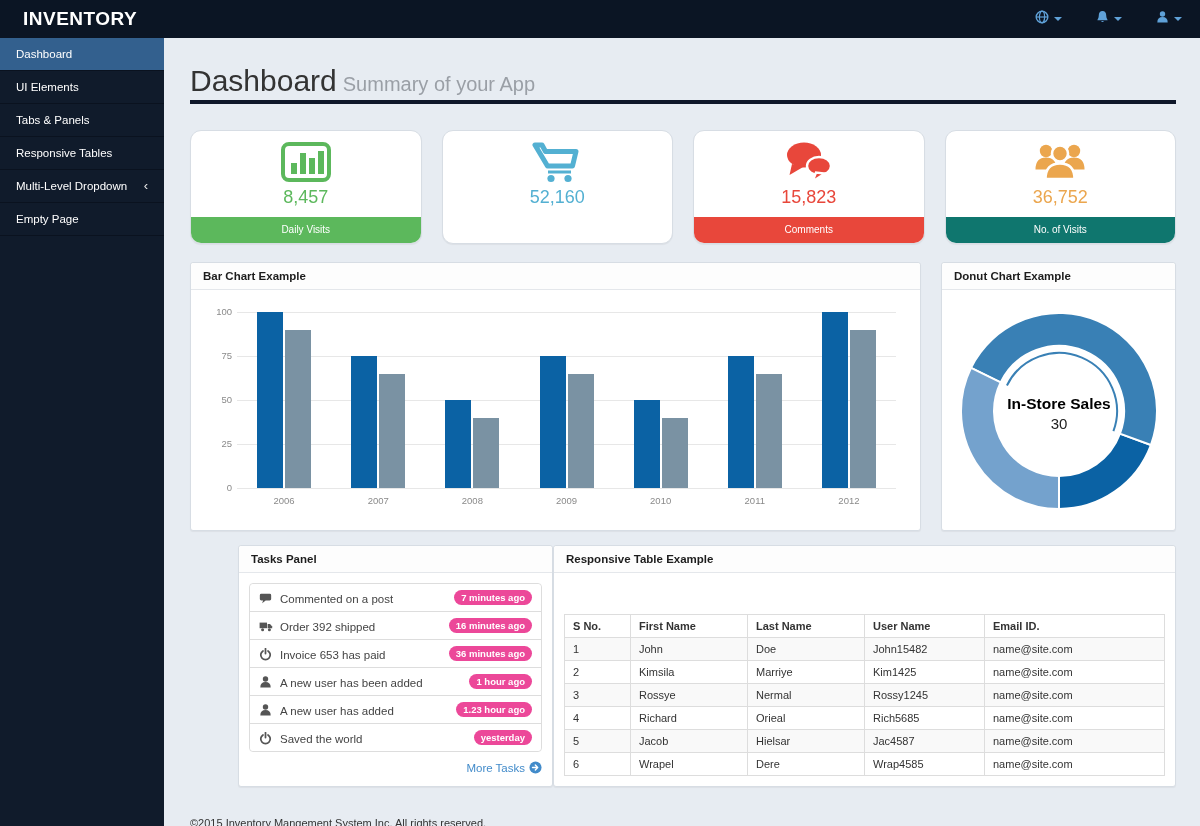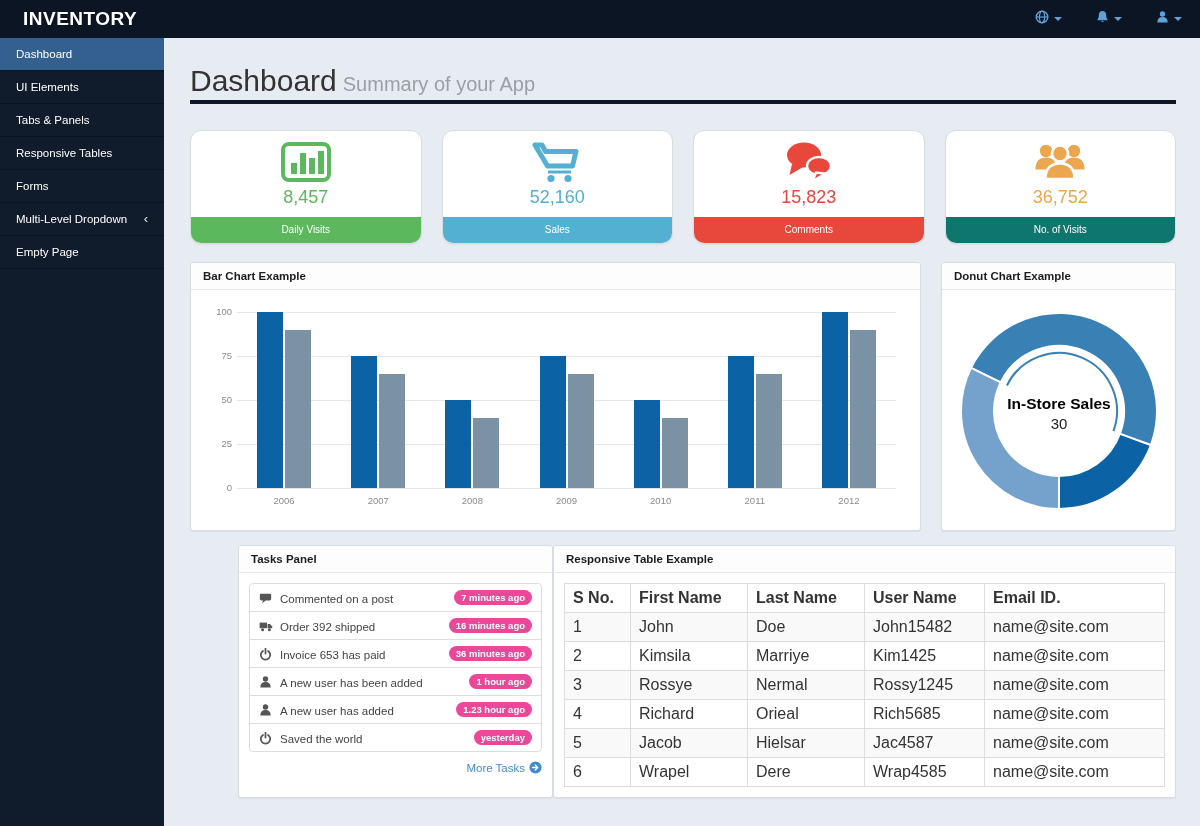--- a/index.html
+++ b/index.html
@@ -61,21 +61,21 @@
   .task-item:first-child { border-top: none; border-radius: 4px 4px 0 0; }
   .task-item:last-child { border-radius: 0 0 4px 4px; }
   .task-icon { width: 15px; margin-right: 6px; display: inline-flex; color: #555; }
   .task-text { flex: 1; }
   .badge { background: #ec4899; color: #fff; font-size: 9.5px; font-weight: bold;
            padding: 2px 7px; border-radius: 9px; white-space: nowrap; }
   .more-tasks { margin-top: 9px; text-align: right; font-size: 11.5px; color: #428bca;
                 cursor: pointer; display: flex; justify-content: flex-end; align-items: center; gap: 4px; }
 
   
-  table.data-table { width: 100%; border-collapse: collapse; font-size: 16px; color: #333; }
+  table.data-table { width: 100%; border-collapse: collapse; font-size: 11px; color: #333; margin-top: 31px; }
   .data-table th, .data-table td { border: 1px solid #ddd; padding: 5px 8px; text-align: left; }
   .data-table th { font-weight: bold; background: #fff; }
   .data-table tbody tr:nth-child(odd) { background: #f9f9f9; }
   .data-table th:nth-child(1), .data-table td:nth-child(1) { width: 11%; }
   .data-table th:nth-child(2), .data-table td:nth-child(2) { width: 19.5%; }
   .data-table th:nth-child(3), .data-table td:nth-child(3) { width: 19.5%; }
   .data-table th:nth-child(4), .data-table td:nth-child(4) { width: 20%; }
 
   .footer { margin-top: 30px; font-size: 11px; color: #333; padding-bottom: 18px; }
 
@@ -119,23 +119,20 @@
     <div class="side-item">
       <span>UI Elements</span>
     </div>
     <div class="side-item">
       <span>Tabs &amp; Panels</span>
     </div>
     <div class="side-item">
       <span>Responsive Tables</span>
     </div>
     <div class="side-item">
-      <span>Forms</span>
-    </div>
-    <div class="side-item">
       <span>Multi-Level Dropdown</span>
       <span class="side-chevron">‹</span>
     </div>
     <div class="side-item">
       <span>Empty Page</span>
     </div>
   </nav>
 
 <main class="main">
   <div class="page-header">
@@ -159,21 +156,20 @@
       <div class="stat-card">
         <div class="stat-icon">
           <svg width="50" height="44" viewBox="0 0 50 44">
             <path d="M3 5 H10 L13.5 11.5 H44 L40.5 26 H15.5 Z" fill="none" stroke="#53b0d2" stroke-width="5" stroke-linejoin="round" stroke-linecap="round"></path>
             <line x1="16" y1="32" x2="39" y2="32" stroke="#53b0d2" stroke-width="3"></line>
             <circle cx="19" cy="38.5" r="3.6" fill="#53b0d2"></circle>
             <circle cx="36" cy="38.5" r="3.6" fill="#53b0d2"></circle>
           </svg>
         </div>
         <div class="stat-value" style="color:#53b0d2">52,160</div>
-        <div class="stat-footer" style="background:#53b0d2">Sales</div>
       </div>
       <div class="stat-card">
         <div class="stat-icon">
           <svg width="52" height="44" viewBox="0 0 52 44">
             <ellipse cx="21" cy="15" rx="17" ry="12.5" fill="#e8473b"></ellipse>
             <path d="M9 24 L6.5 35 L21 26.5 Z" fill="#e8473b"></path>
             <g stroke="#fff" stroke-width="2.4">
               <ellipse cx="36" cy="26" rx="12" ry="9" fill="#e8473b"></ellipse>
               <path d="M33 32.5 L29.5 41.5 L42 33.5 Z" fill="#e8473b"></path>
             </g>

